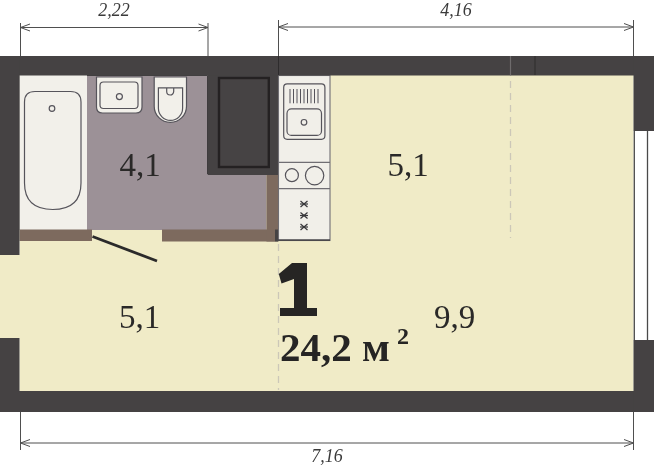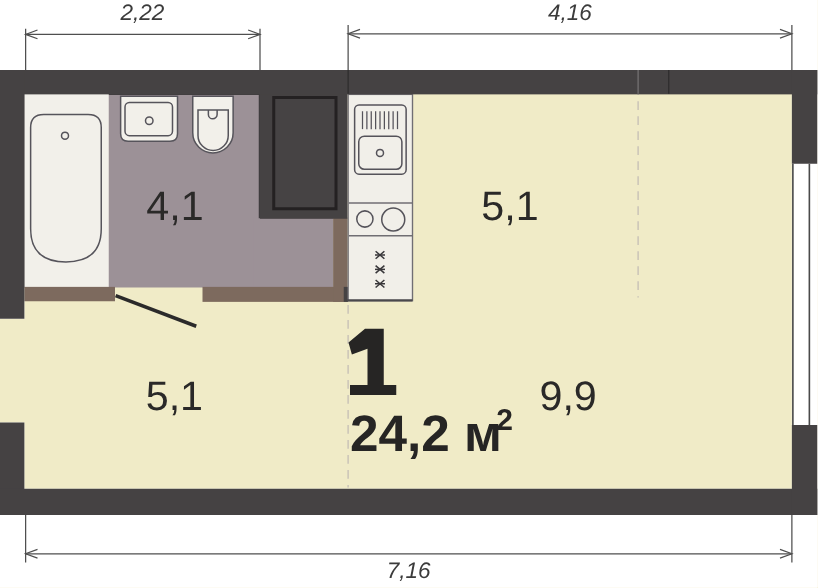--- a/index.html
+++ b/index.html
@@ -1,16 +1,16 @@
 <!DOCTYPE html>
 <html><head>
 <meta charset="utf-8">
 <style>
   html,body{margin:0;padding:0;background:#ffffff;}
-  #plan{width:654px;height:470px;position:relative;font-family:Liberation Sans, sans-serif;}
+  #plan{width:654px;height:470px;position:relative;font-family:Liberation Serif, serif;}
 </style>
 </head>
 <body>
 <div id="plan">
 <svg width="654" height="470" viewBox="0 0 654 470">
 
   <rect x="0" y="0" width="654" height="470" fill="#ffffff"></rect>
 
   <rect x="19.5" y="73.5" width="614" height="317.5" fill="#f0ebc7"></rect>
 

